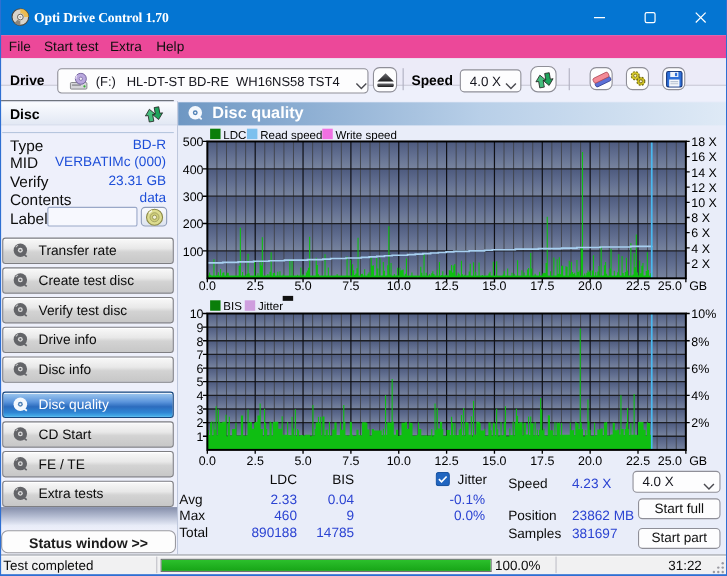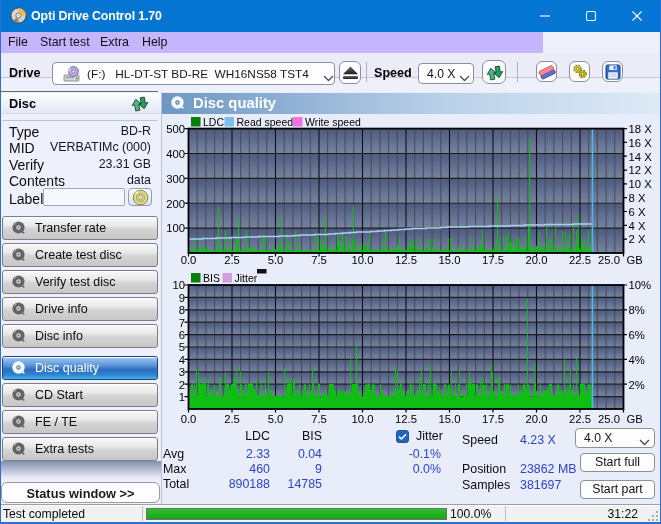--- a/index.html
+++ b/index.html
@@ -1,29 +1,29 @@
 <!DOCTYPE html>
 <html><head><meta charset="utf-8"><style>
 * { margin:0; padding:0; box-sizing:border-box; }
 body { width:661px; height:524px; position:relative; overflow:hidden;
   font-family:"Liberation Sans",sans-serif; background:#eef0fb; }
 .abs { position:absolute; }
 #titlebar { left:0; top:0; width:661px; height:32px; background:#0475d2; color:#fff; }
-#title-text { left:31px; top:9px; font-size:12.4px; font-weight:700; letter-spacing:-0.15px; }
-#menubar { left:0; top:32px; width:543px; height:21px; background:#c4b5fd; font-size:12.4px; color:#101010; }
+#title-text { left:31px; top:9px; font-size:12.4px; font-weight:700; letter-spacing:-0.15px;font-family:Liberation Serif, serif; }
+#menubar { left:0; top:32px; width:661px; height:21px; background:#ec4899; font-size:12.4px; color:#101010; }
 #menubar span { position:absolute; top:3px; }
 #toolbar { left:0; top:53px; width:661px; height:25px; background:#ecebf8; border-bottom:1px solid #c9c9d6; }
 .tbtn { position:absolute; background:#fdfdfe; border:1px solid #8f8f98; border-radius:5px; }
 .combo { position:absolute; background:#fdfdfe; border:1px solid #8f8f98; border-radius:4px; font-size:12.2px; color:#16161e; }
 .vline { position:absolute; width:1px; background:#b0b0c0; }
 #leftpanel { left:0; top:92px; width:162px; height:412px; background:#eef0fb; border-right:1px solid #b9c2d9; }
 #dischdr { position:absolute; left:0; top:1px; width:161px; height:21px;
   background:linear-gradient(#fbfcfe,#e2e8f4); border-bottom:1px solid #d4dcec; }
 .info-label { position:absolute; left:9px; font-size:14px; color:#0c0c0c; }
-.info-val { position:absolute; right:10px; font-size:12.4px; color:#0f172a; text-align:right;padding-left:24px; }
+.info-val { position:absolute; right:10px; font-size:12.4px; color:#1d4ed8; text-align:right;padding-left:24px; }
 .nav { position:absolute; left:2px; width:156px; height:24px; border:1px solid #7e7e82; border-radius:3px;
   background:linear-gradient(#f9f9f9,#e8e8e8 40%,#d3d3d3 55%,#c7c7c7);
   box-shadow:inset 0 1px 0 #fff; font-size:12.5px; color:#0c0c0c; }
 .nav svg { position:absolute; left:8px; top:3px; }
 .nav span { position:absolute; left:32px; top:4px; }
 .nav.sel { background:linear-gradient(#a3cbf0,#5b95dc 38%,#2c6cbe 58%,#2f86d4 82%,#49b4ec);
   border-color:#17477e; color:#fff; }
 #statuswin { position:absolute; left:1px; top:390px; width:159px; height:21px; background:#fdfdfd;
   border:1px solid #9a9aa0; border-radius:6px; text-align:center; font-size:12.8px;
   font-weight:700; color:#1c1c1c; padding-top:3px; }

